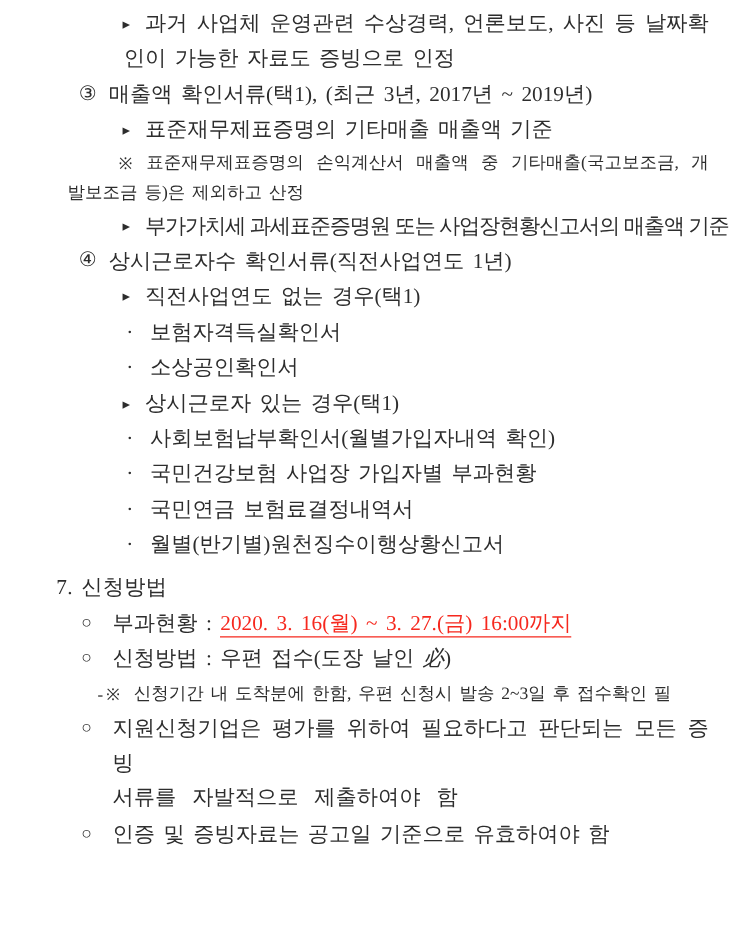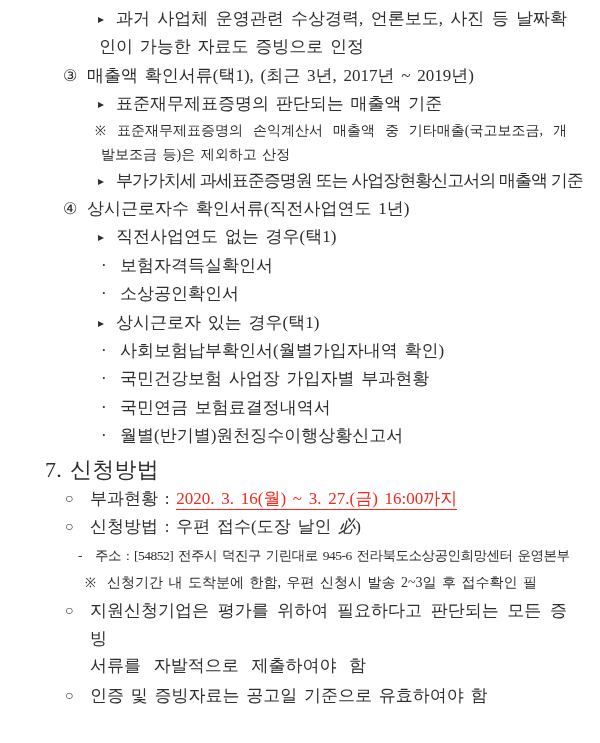--- a/index.html
+++ b/index.html
@@ -27,29 +27,29 @@
     word-spacing: 2.5px;
     white-space: nowrap;
   }
   .line .marker {
     position: absolute;
     top: 0;
     line-height: inherit;
     white-space: nowrap;
   }
   
-  .heading      { padding-left: 45px; font-size: 22px; line-height: 30px; margin-top: 4px; letter-spacing: 0.2px; }
+  .heading      { padding-left: 45px; font-size: 17px; line-height: 30px; margin-top: 4px; letter-spacing: 0.2px; }
   .num          { padding-left: 87px; }
   .num .marker  { left: 63px; font-size: 16px; }
   .arrow        { padding-left: 116px; }
   .arrow .marker{ left: 98px; font-size: 12px; }
   .arrow-cont   { padding-left: 99px; }
   .note         { padding-left: 117px; }
   .note .marker { left: 95px; font-size: 13px; }
-  .note-cont    { padding-left: 101px; }
+  .note-cont    { padding-left: 54px; }
   .dot          { padding-left: 120px; }
   .dot .marker  { left: 101px; font-size: 17px; }
   .circle        { padding-left: 90px; }
   .circle .marker{ left: 65px; font-size: 14px; }
   .circle-cont   { padding-left: 90px; font-family: Liberation Mono, monospace; }
   .dash          { padding-left: 95px; }
   .dash .marker  { left: 78px; }
   .subnote        { padding-left: 107px; }
   .subnote .marker{ left: 85px; font-size: 13px; }
   
@@ -73,35 +73,35 @@
   .italic { font-style: italic; }
 </style>
 </head>
 <body>
 
 <div class="page">
   <div>
       <div class="line arrow stretch"><span class="marker">▸</span><span class="seg">과거 사업체 운영관련 수상경력, 언론보도, 사진 등 날짜확</span></div>
       <div class="line arrow-cont"><span class="seg">인이 가능한 자료도 증빙으로 인정</span></div>
       <div class="line num"><span class="marker">③</span><span class="seg">매출액 확인서류(택1), (최근 3년, 2017년 ~ 2019년)</span></div>
-      <div class="line arrow"><span class="marker">▸</span><span class="seg">표준재무제표증명의 판단되는 매출액 기준</span></div>
+      <div class="line arrow"><span class="marker">▸</span><span class="seg">표준재무제표증명의 기타매출 매출액 기준</span></div>
       <div class="line note small stretch"><span class="marker">※</span><span class="seg">표준재무제표증명의 손익계산서 매출액 중 기타매출(국고보조금, 개</span></div>
       <div class="line note-cont small"><span class="seg">발보조금 등)은 제외하고 산정</span></div>
       <div class="line arrow tight"><span class="marker">▸</span><span class="seg">부가가치세 과세표준증명원 또는 사업장현황신고서의 매출액 기준</span></div>
       <div class="line num"><span class="marker">④</span><span class="seg">상시근로자수 확인서류(직전사업연도 1년)</span></div>
       <div class="line arrow"><span class="marker">▸</span><span class="seg">직전사업연도 없는 경우(택1)</span></div>
       <div class="line dot"><span class="marker">·</span><span class="seg">보험자격득실확인서</span></div>
       <div class="line dot"><span class="marker">·</span><span class="seg">소상공인확인서</span></div>
       <div class="line arrow"><span class="marker">▸</span><span class="seg">상시근로자 있는 경우(택1)</span></div>
       <div class="line dot"><span class="marker">·</span><span class="seg">사회보험납부확인서(월별가입자내역 확인)</span></div>
       <div class="line dot"><span class="marker">·</span><span class="seg">국민건강보험 사업장 가입자별 부과현황</span></div>
       <div class="line dot"><span class="marker">·</span><span class="seg">국민연금 보험료결정내역서</span></div>
       <div class="line dot"><span class="marker">·</span><span class="seg">월별(반기별)원천징수이행상황신고서</span></div>
       <div class="line heading"><span class="seg">7. 신청방법</span></div>
       <div class="line circle"><span class="marker">○</span><span class="seg">부과현황 : </span><span class="seg red-underline">2020. 3. 16(월) ~ 3. 27.(금) 16:00까지</span></div>
       <div class="line circle"><span class="marker">○</span><span class="seg">신청방법 : 우편 접수(도장 날인 </span><span class="seg italic">必</span><span class="seg">)</span></div>
-      <div class="line dash"><span class="marker">-</span><span class="seg">주소 : [54852] 전주시 덕진구 기린대로 945-6 전라북도소상공인희망센터 운영본부</span></div>
+      <div class="line dash"><span class="marker">-</span></div>
       <div class="line subnote"><span class="marker">※</span><span class="seg">신청기간 내 도착분에 한함, 우편 신청시 발송 2~3일 후 접수확인 필</span></div>
       <div class="line circle stretch"><span class="marker">○</span><span class="seg">지원신청기업은 평가를 위하여 필요하다고 판단되는 모든 증빙</span></div>
       <div class="line circle-cont"><span class="seg">서류를 자발적으로 제출하여야 함</span></div>
       <div class="line circle"><span class="marker">○</span><span class="seg">인증 및 증빙자료는 공고일 기준으로 유효하여야 함</span></div>
     </div>
 </div>
 
 </body></html>

